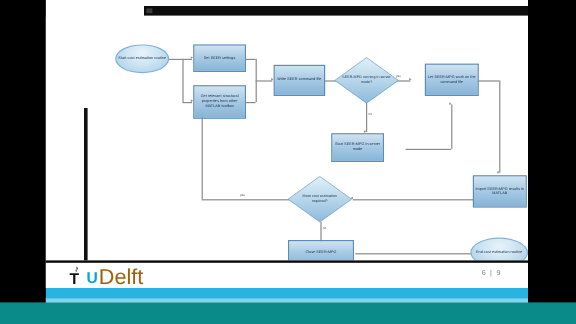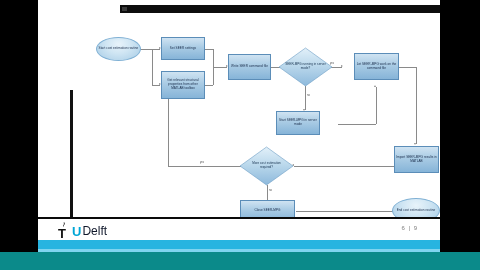--- a/index.html
+++ b/index.html
@@ -27,21 +27,21 @@
 
   
   .slide-body{position:absolute;left:0;top:14px;width:402px;height:203px;background:#fff;}
 
   
   .footer{position:absolute;left:0;top:217px;width:402px;height:23px;background:#fff;border-top:2px solid #0a0a0a;}
   .logo{position:absolute;left:20px;top:4px;height:16px;display:flex;align-items:center;}
   .logo-mark{position:relative;width:13px;height:15px;margin-right:1px;}
   .logo-t{font-size:13px;font-weight:700;color:#111;line-height:15px;letter-spacing:-.3px;}
   .logo-u{font-size:13px;font-weight:700;color:#00A6D6;line-height:15px;}
-  .logo-delft{font-size:12px;font-weight:400;color:#0f172a;line-height:15px;margin-left:1px;}
+  .logo-delft{font-size:18px;font-weight:400;color:#a16207;line-height:15px;margin-left:1px;}
   .flame{position:absolute;left:3px;top:-2px;width:6px;height:7px;}
   .pagenum{position:absolute;right:22px;top:6px;font-size:6px;color:#7d7d7d;letter-spacing:1px;}
   .cyanbar{position:absolute;left:0;top:240px;width:402px;height:9px;background:#27b4e0;}
   .cyanbar2{position:absolute;left:0;top:249px;width:402px;height:3px;background:#7fd4ef;}
 
   
   .node{position:absolute;box-sizing:border-box;display:flex;align-items:center;justify-content:center;
         text-align:center;color:#1a2c4a;font-size:3.1px;line-height:1.25;padding:1px;
         letter-spacing:.05px;overflow:hidden;}
   .rect{border:0.5px solid #5b8db8;

